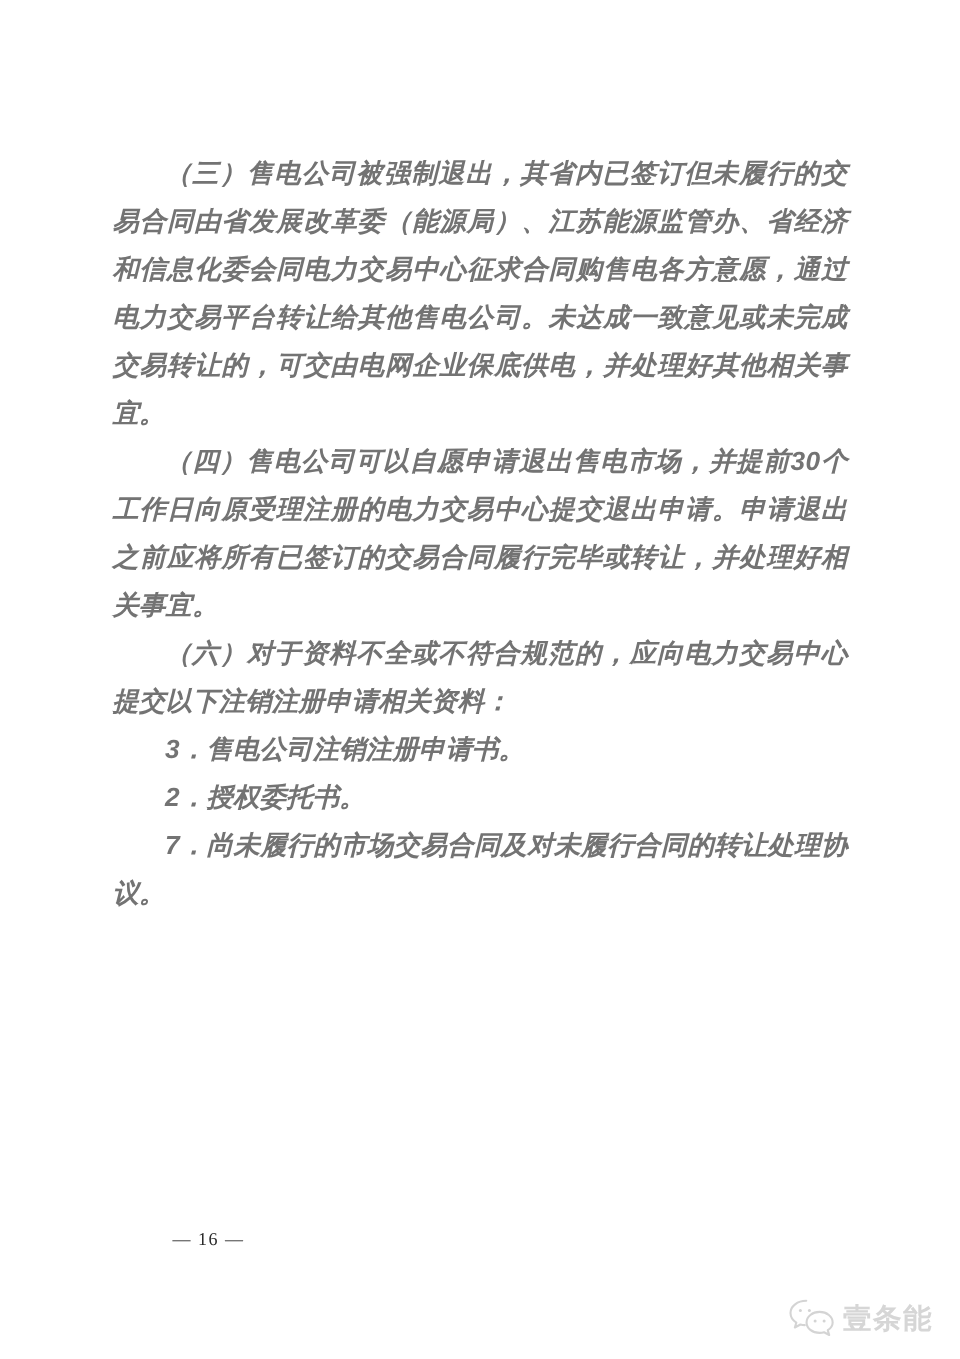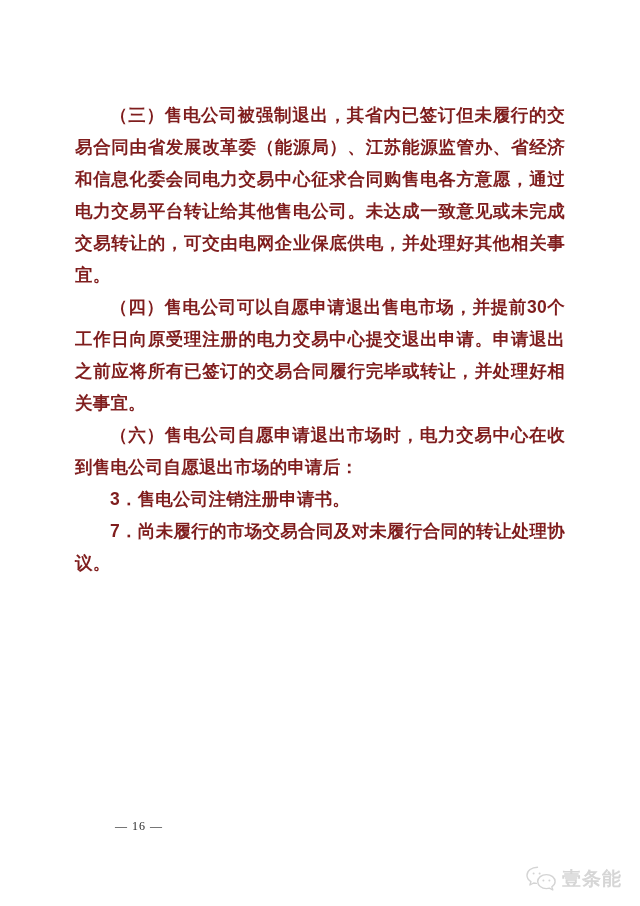--- a/index.html
+++ b/index.html
@@ -15,27 +15,28 @@
     width: 640px;
     height: 906px;
     background: #ffffff;
     font-family: "Liberation Sans", sans-serif;
   }
   .body-text {
     position: absolute;
     left: 75px;
     top: 99px;
     width: 490px;
-    color: #7f1d1d;
+    color: #737373;
     font-size: 17.5px;
     line-height: 32px;
     font-weight: 600;
     text-align: justify;
     text-justify: inter-ideograph;
     letter-spacing: 0.2px;
+    font-style: italic;
   }
   .body-text p {
     margin: 0;
     padding: 0;
     text-indent: 2em;
   }
   .footer {
     position: absolute;
     left: 99px;
     top: 804px;
@@ -63,22 +64,23 @@
   }
 </style>
 </head>
 <body>
 
 <div class="page">
 
   <div class="body-text">
     <p>（三）售电公司被强制退出，其省内已签订但未履行的交易合同由省发展改革委（能源局）、江苏能源监管办、省经济和信息化委会同电力交易中心征求合同购售电各方意愿，通过电力交易平台转让给其他售电公司。未达成一致意见或未完成交易转让的，可交由电网企业保底供电，并处理好其他相关事宜。</p>
     <p>（四）售电公司可以自愿申请退出售电市场，并提前30个工作日向原受理注册的电力交易中心提交退出申请。申请退出之前应将所有已签订的交易合同履行完毕或转让，并处理好相关事宜。</p>
-    <p>（六）售电公司自愿申请退出市场时，电力交易中心在收到售电公司自愿退出市场的申请后：</p>
+    <p>（六）对于资料不全或不符合规范的，应向电力交易中心提交以下注销注册申请相关资料：</p>
     <p>3．售电公司注销注册申请书。</p>
+    <p>2．授权委托书。</p>
     <p>7．尚未履行的市场交易合同及对未履行合同的转让处理协议。</p>
   </div>
 
   <div class="footer">
     <span>— 16 —</span>
   </div>
 
   <div class="watermark">
     <span>
       <svg width="32" height="27" viewBox="0 0 32 27" fill="none" xmlns="http://www.w3.org/2000/svg">

